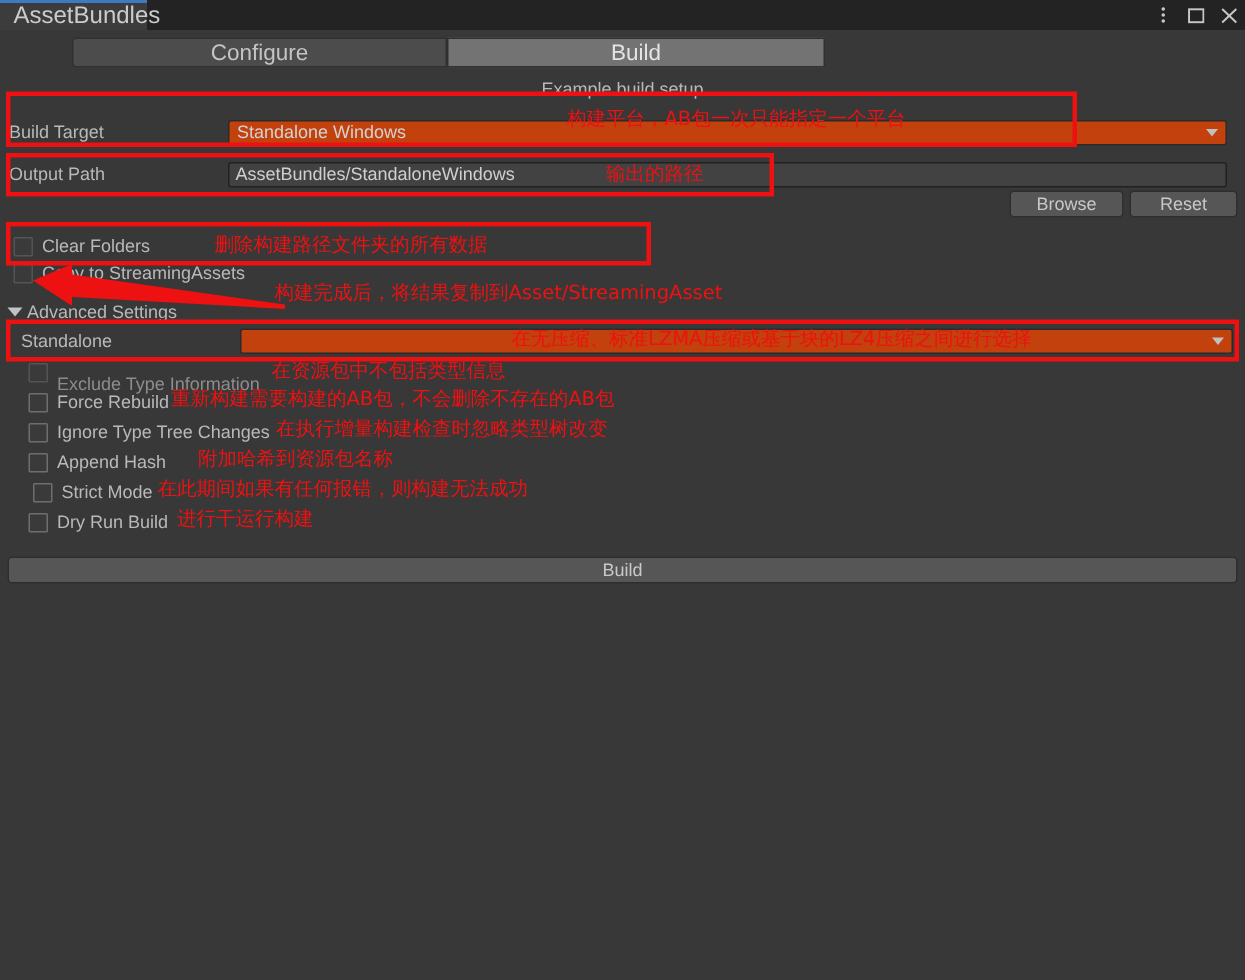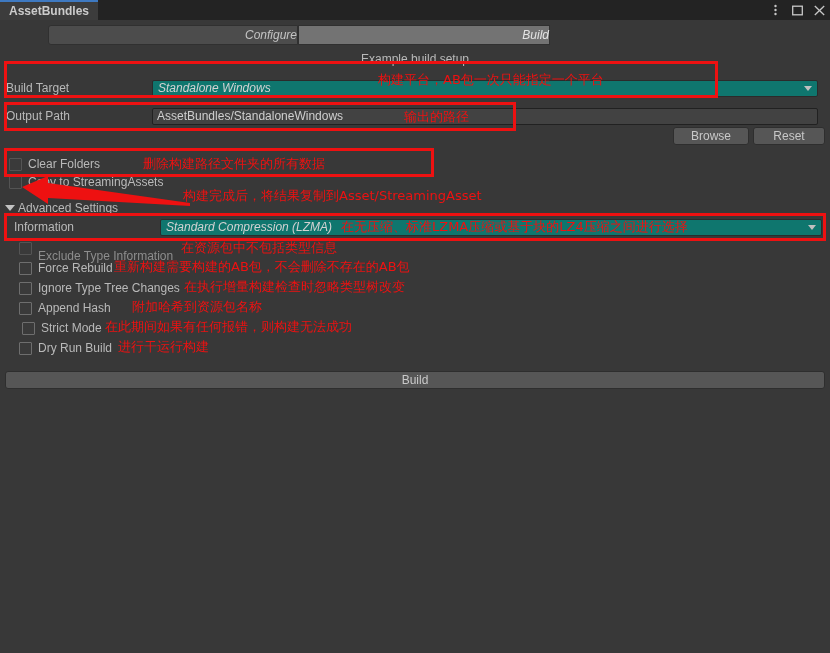--- a/index.html
+++ b/index.html
@@ -28,23 +28,22 @@
   .win-tab {
     position: absolute;
     left: 0; top: 0;
     width: 98px; height: 20px;
     background: #3c3c3c;
     box-sizing: border-box;
     border-top: 2px solid #3e79c1;
     display: flex;
     align-items: center;
     padding-left: 9px;
-    font-size: 12px;
+    font-size: 16px;
     color: #cccccc;
-    font-weight: bold;
   }
   .win-buttons {
     position: absolute;
     right: 4px; top: 0;
     height: 20px;
     display: flex;
     align-items: center;
     gap: 9px;
   }
   .wb {
@@ -64,25 +63,24 @@
     left: 48px; top: 25px;
     width: 752px; height: 20px;
     display: flex;
   }
   .tabbtn {
     height: 20px;
     box-sizing: border-box;
     background: #4c4c4c;
     border: 1px solid #303030;
     color: #c4c4c4;
-    font-size: 12px;
-    display: flex;
-    align-items: center;
-    justify-content: flex-end;
-    font-style: italic;
+    font-size: 15px;
+    display: flex;
+    align-items: center;
+    justify-content: center;
   }
   .tabbtn.w1 { width: 250px; border-radius: 3px 0 0 3px; }
   .tabbtn.w2 { width: 252px; }
   .tabbtn.w3 { width: 250px; border-radius: 0 3px 3px 0; }
   .tabbtn.active { background: #737373; color: #e4e4e4; }
 
   
   .pane {
     position: absolute;
     left: 0; top: 45px;
@@ -107,32 +105,31 @@
     align-items: center;
   }
   .label {
     font-size: 12px;
     color: #b9b9b9;
     white-space: nowrap;
   }
 
   .field {
     box-sizing: border-box;
-    background: #0f766e;
+    background: #c2410c;
     border: 1px solid #2b2b2b;
     border-radius: 2px;
     height: 17px;
     display: flex;
     align-items: center;
     padding: 0 5px;
     color: #d2d2d2;
     font-size: 12px;
     position: relative;
     overflow: hidden;
-    font-style: italic;
   }
   .popup-arrow {
     position: absolute;
     right: 5px;
     top: 50%;
     margin-top: -2px;
     width: 0; height: 0;
     border-left: 4px solid transparent;
     border-right: 4px solid transparent;
     border-top: 5px solid #c0c0c0;
@@ -314,23 +311,22 @@
   <span class="cb dim"></span>
   <span class="cbtext">Copy to StreamingAssets</span>
 </div>
 
 <div class="foldout" style="left:5px; top:200px;">
   <span class="tri"></span>
   <span class="label">Advanced Settings</span>
 </div>
 
 <div class="row" style="left:14px; top:218px; width:810px;">
-  <div class="label" style="width:146px;">Information</div>
+  <div class="label" style="width:146px;">Standalone</div>
   <div class="field" style="width:662px;">
-    <span>Standard Compression (LZMA)</span>
     <span class="popup-arrow"></span>
   </div>
 </div>
 
 <div class="cbrow" style="left:19px; top:240px;">
   <span class="cb dim"></span>
   <span class="cbtext dim">Exclude Type Information</span>
 </div>
 <div class="cbrow" style="left:19px; top:260px;align-items:center;">
   <span class="cb"></span>

